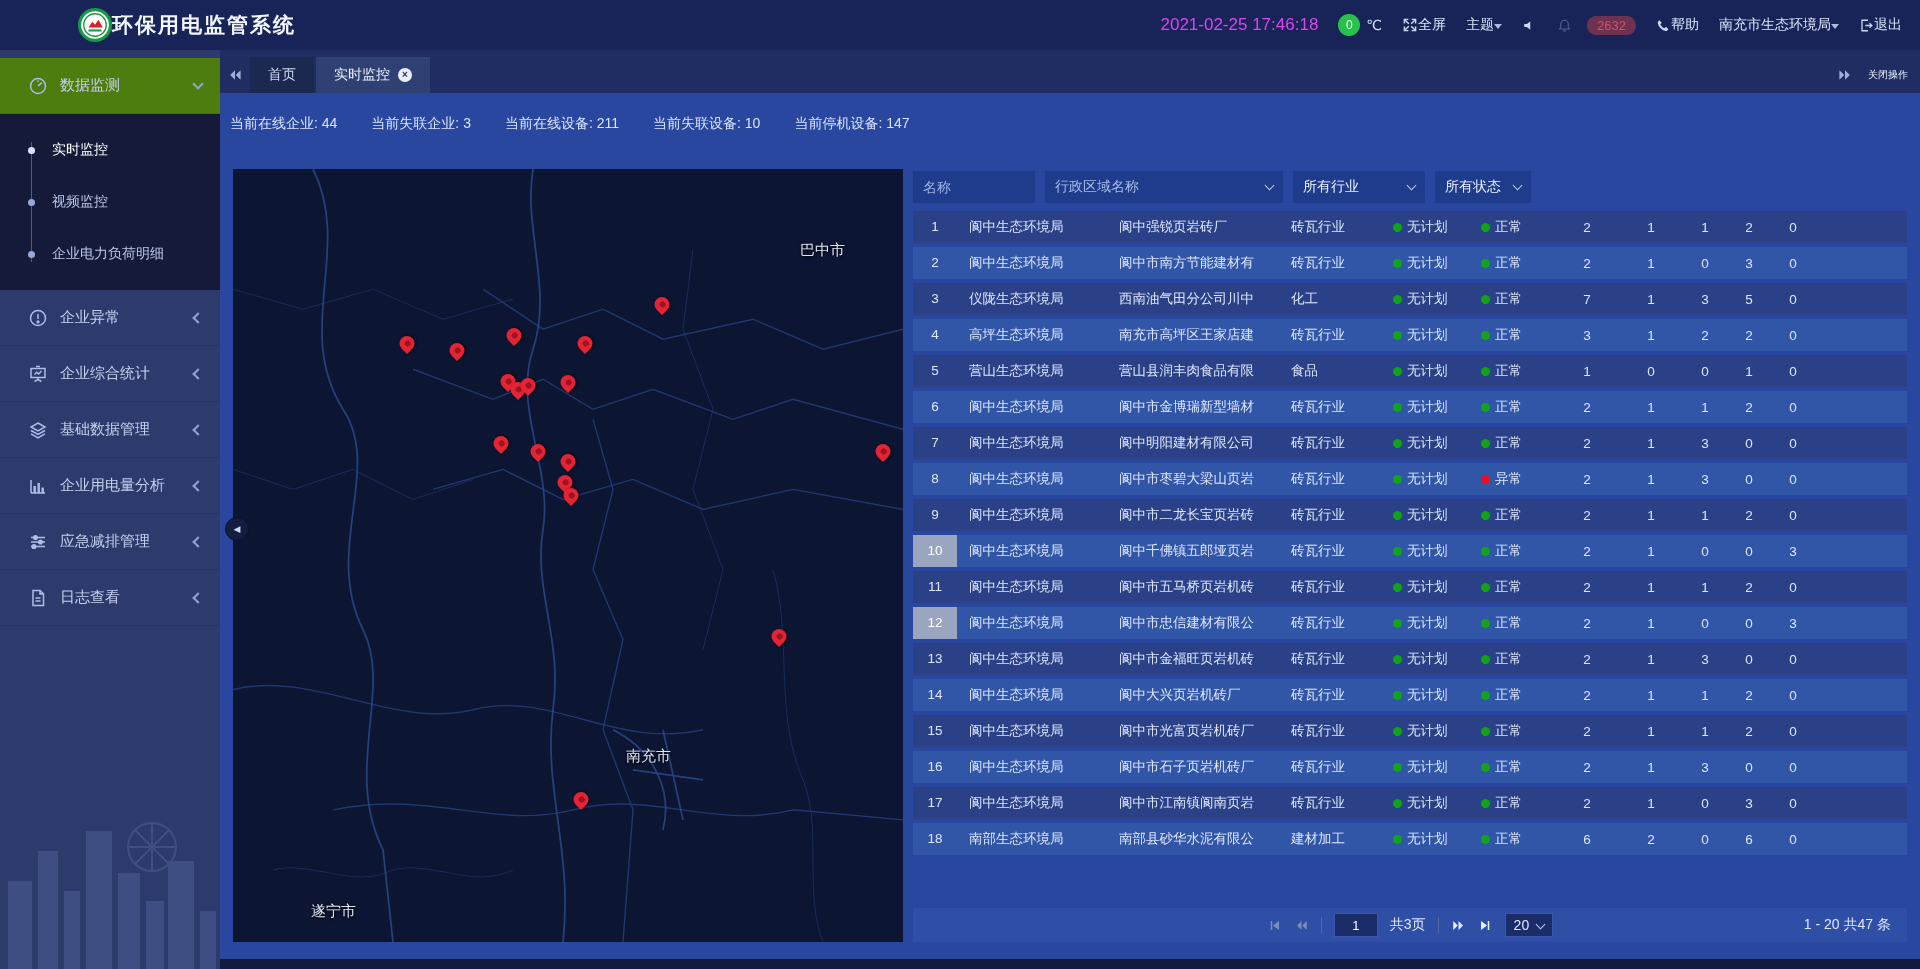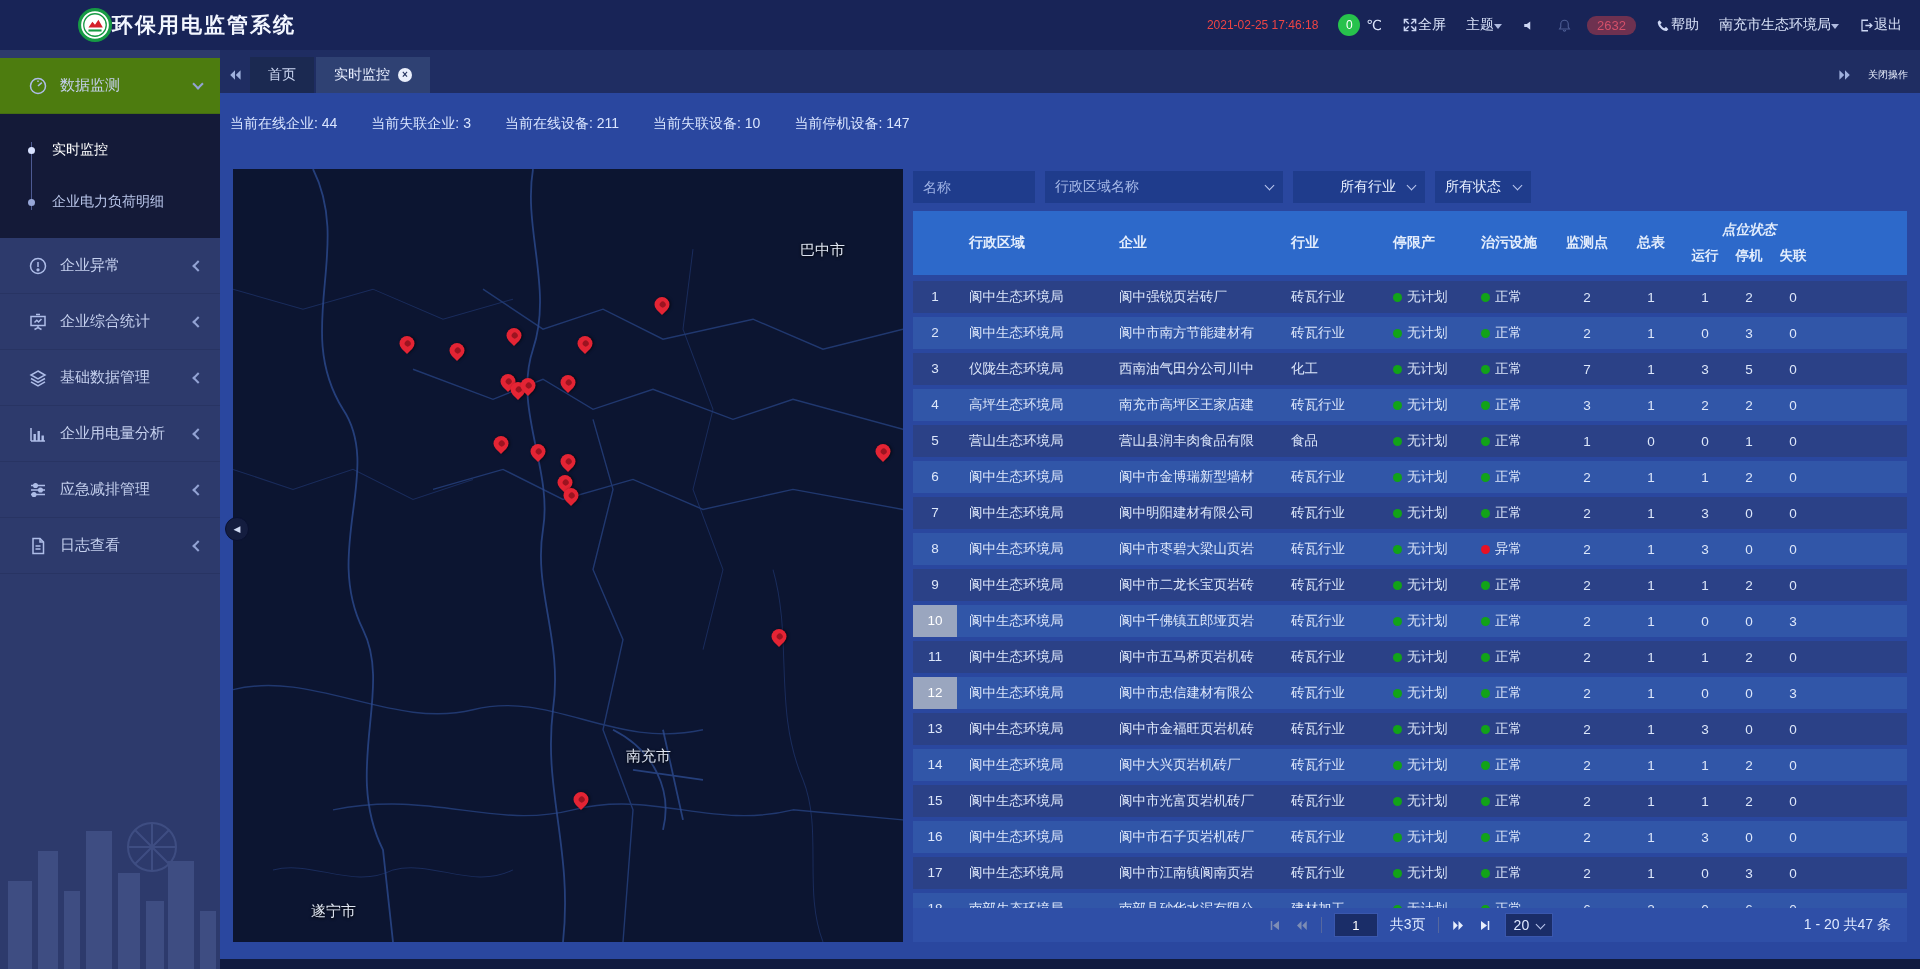--- a/index.html
+++ b/index.html
@@ -5,21 +5,21 @@
   * { margin:0; padding:0; box-sizing:border-box; }
   html,body { width:1920px; height:969px; overflow:hidden; background:#111b40;
     font-family:"Liberation Sans","DejaVu Sans",sans-serif; }
   .app { width:1920px; height:969px; display:flex; flex-direction:column; }
 
   
   .topbar { height:50px; background:#182457; display:flex; align-items:center; flex:0 0 50px; }
   .logo { margin-left:78px; width:34px; height:34px; flex:0 0 34px; }
   .app-title { color:#f2f6ff; font-size:21px; font-weight:bold; letter-spacing:2px; }
   .top-right { margin-left:auto; margin-right:18px; display:flex; align-items:center; gap:20px; color:#dbe4fa; font-size:14px; }
-  .datetime { font-size:12px; color:#ef4444; }
+  .datetime { font-size:17px; color:#d946ef; }
   .temp-wrap { display:flex; align-items:center; gap:6px; }
   .temp-badge { width:22px; height:22px; border-radius:50%; background:#27c24c; color:#fff; font-size:12px;
     display:flex; align-items:center; justify-content:center; }
   .top-btn { background:none; border:0; color:#dbe4fa; font-size:14px; display:flex; align-items:center; gap:0; cursor:pointer; }
   .caret { width:0; height:0; border-left:4px solid transparent; border-right:4px solid transparent; border-top:5px solid #aebadf; margin-top:2px; }
   .notif { position:relative; background:none; border:0; display:flex; align-items:center; gap:15px; cursor:pointer; }
   .badge { background:#6e3150; color:#d4506a; font-size:13px; padding:2px 10px; border-radius:9px; }
   .ic { display:inline-flex; }
   .ic svg { display:block; }
 
@@ -74,21 +74,21 @@
   .pin::after { content:""; position:absolute; inset:4.5px; border-radius:50%; background:#9c1420; }
 
   
   .panel { flex:1; display:flex; flex-direction:column; min-width:0; min-height:0; }
   .filterbar { height:32px; flex:0 0 32px; display:flex; gap:10px; margin:2px 0 8px 0; font-size:14px; }
   .f-input { width:122px; background:#1f3c8c; border:0; color:#e8f0ff; padding:0 10px; font-size:14px; }
   .f-input::placeholder { color:#9db1e4; }
   .f-select { background:#1f3c8c; display:flex; align-items:center; justify-content:space-between; padding:0 10px;
     color:#e8f0ff; cursor:pointer; }
   .f-select .muted { color:#a7bae8; }
-  .w-region { width:238px; } .w-industry { width:132px;justify-content:flex-end; } .w-status { width:96px; }
+  .w-region { width:238px; } .w-industry { width:132px; } .w-status { width:96px; }
   .sel-caret { width:7px; height:7px; border-right:1.6px solid #bcc9ef; border-bottom:1.6px solid #bcc9ef; transform:rotate(45deg); margin-top:-3px; margin-left:12px; }
 
   .grid-cols { display:grid; grid-template-columns:44px 150px 172px 102px 88px 86px 64px 64px 44px 44px 44px 1fr; }
   .thead { background:#2d69ca; color:#e3edfc; font-weight:bold; font-size:14px; height:64px; flex:0 0 64px;
     margin-bottom:6px; align-items:center; }
   .th { padding-left:12px; }
   .th.c-no { padding:0; }
   .th.c-mid { text-align:center; padding:0; }
   .th-group { grid-column:9/12; display:flex; flex-direction:column; align-items:stretch; gap:8px; }
   .group-title { font-style:italic; text-align:center; font-size:13.5px; }
@@ -207,20 +207,24 @@
           <span class="mi-label">数据监测</span>
           <span class="chev down"></span>
         </div>
         <div class="submenu">
           <div class="submenu-item active">
             <span class="dotb"></span>
             <span>实时监控</span>
           </div>
           <div class="submenu-item">
             <span class="dotb"></span>
+            <span>视频监控</span>
+          </div>
+          <div class="submenu-item">
+            <span class="dotb"></span>
             <span>企业电力负荷明细</span>
           </div>
         </div>
         <div class="menu-item">
           <span class="mi-icon ic">
             <svg viewBox="0 0 20 20" width="20" height="20" fill="none" stroke="currentColor" stroke-width="1.5">
               <circle cx="10" cy="10" r="7.5"></circle>
                 <path d="M10 6 v5"></path>
                 <circle cx="10" cy="13.8" r="0.9" fill="currentColor"></circle>
             </svg>
@@ -402,38 +406,20 @@
               <div class="f-select w-industry">
                 <span>所有行业</span>
                 <span class="sel-caret"></span>
               </div>
               <div class="f-select w-status">
                 <span>所有状态</span>
                 <span class="sel-caret"></span>
               </div>
             </div>
 
-            <div class="thead grid-cols">
-              <div class="th c-no"></div>
-              <div class="th">行政区域</div>
-              <div class="th">企业</div>
-              <div class="th">行业</div>
-              <div class="th">停限产</div>
-              <div class="th">治污设施</div>
-              <div class="th c-mid">监测点</div>
-              <div class="th c-mid">总表</div>
-              <div class="th-group">
-                <div class="group-title">点位状态</div>
-                <div class="group-subs">
-                  <span>运行</span>
-                  <span>停机</span>
-                  <span>失联</span>
-                </div>
-              </div>
-            </div>
 
             <div class="rows">
                 <div class="row grid-cols">
                   <div class="cell c-no">1</div>
                   <div class="cell c-left">阆中生态环境局</div>
                   <div class="cell c-left">阆中强锐页岩砖厂</div>
                   <div class="cell c-left">砖瓦行业</div>
                   <div class="cell c-left"><span class="dot green"></span>无计划</div>
                   <div class="cell c-left"><span class="dot green"></span>正常</div>
                   <div class="cell c-mid">2</div>

